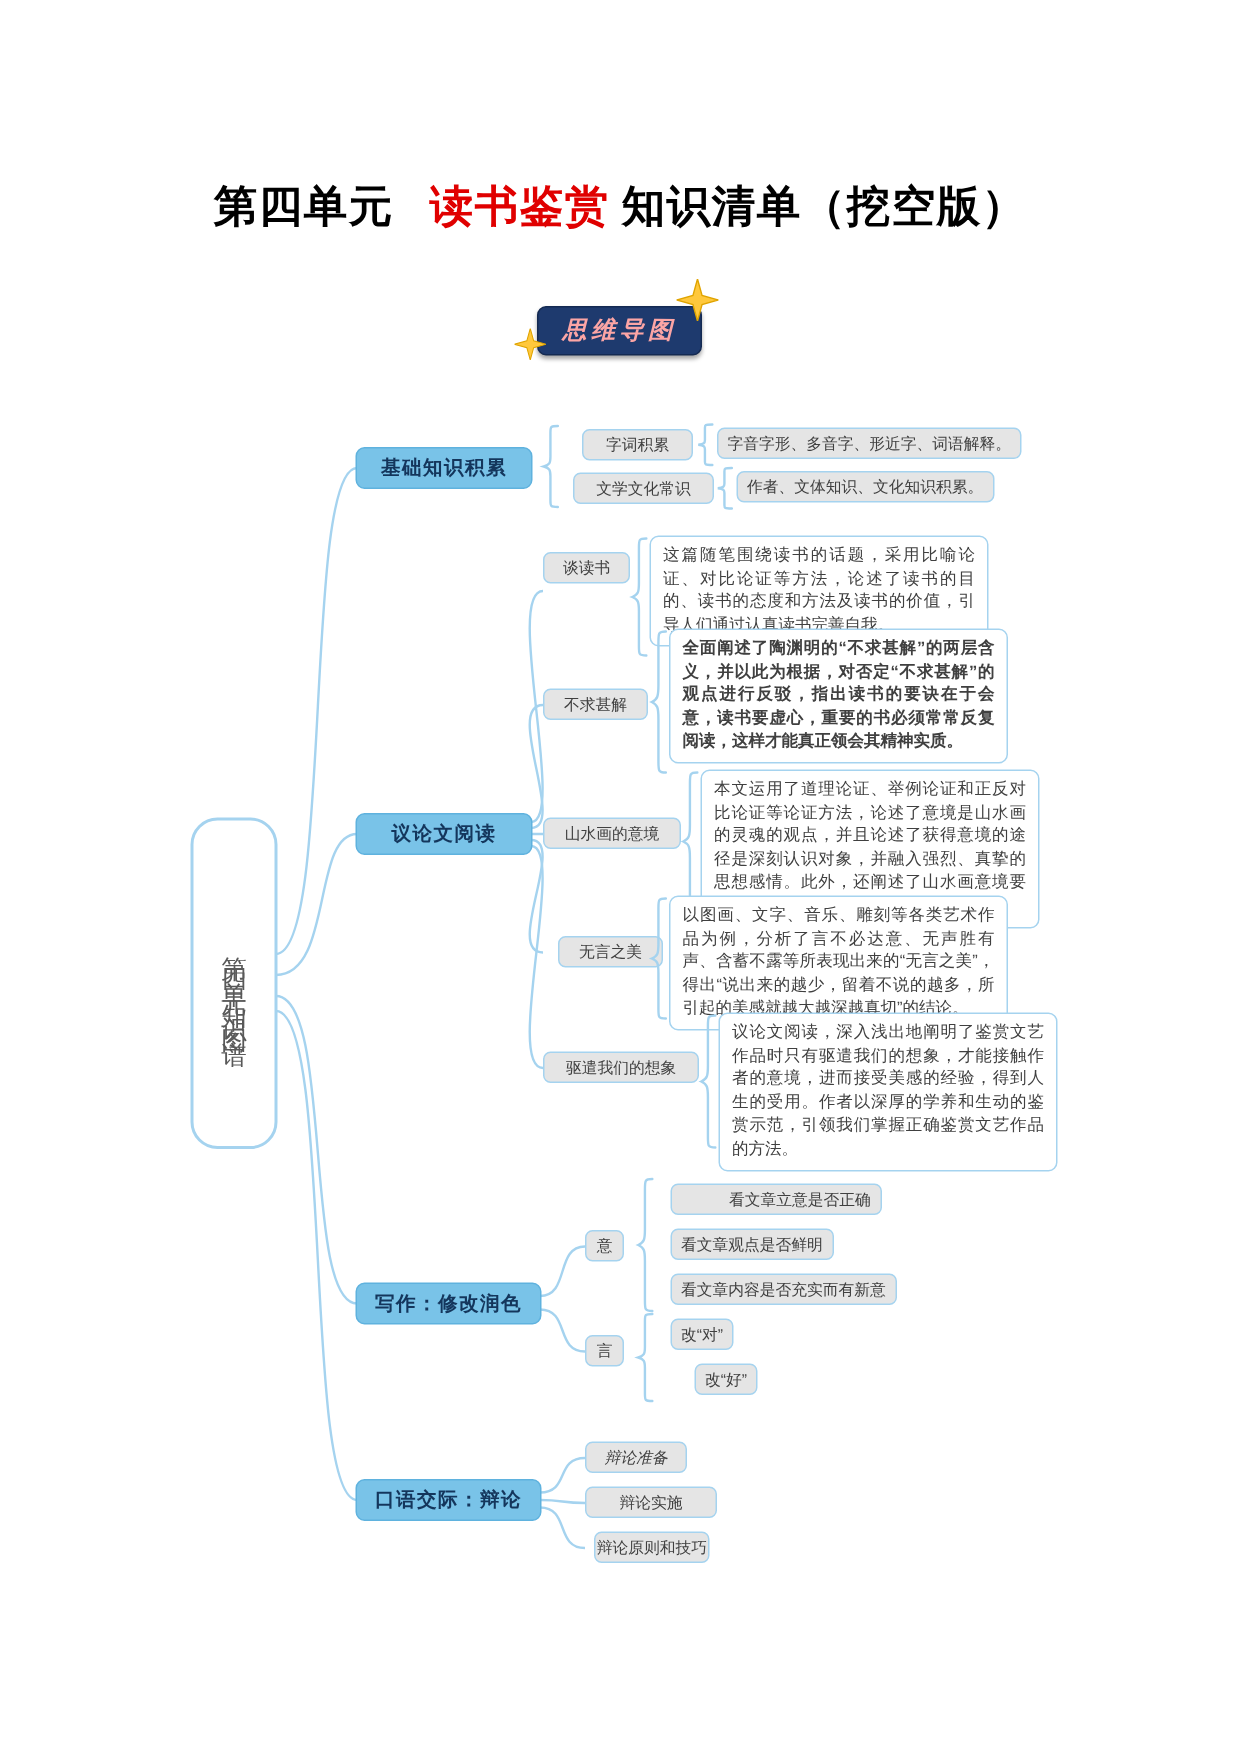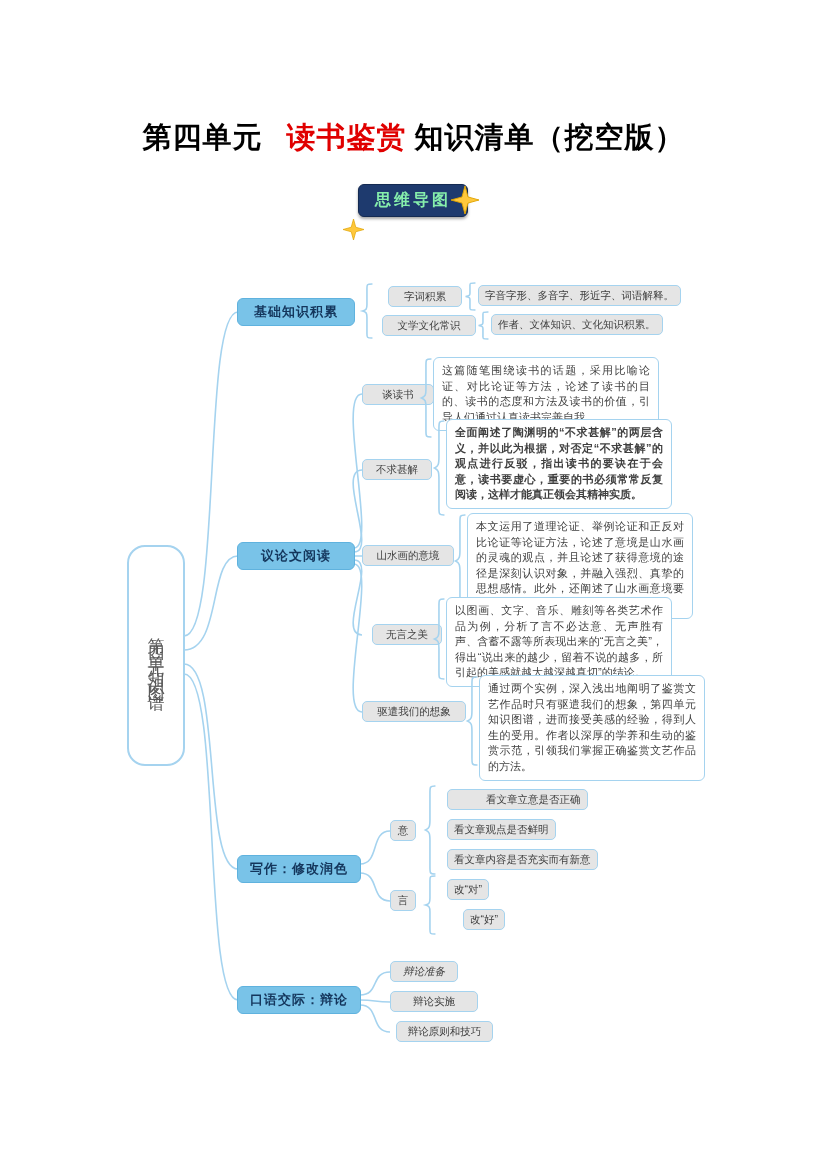--- a/index.html
+++ b/index.html
@@ -7,25 +7,25 @@
   body { font-family:"Liberation Sans","DejaVu Sans",sans-serif; }
   .page { position:relative; width:827px; height:1169px; background:#ffffff; overflow:hidden; margin:0 auto; }
 
   .title { position:absolute; top:118px; left:0; width:100%; text-align:center;
            font-family:"Liberation Serif","DejaVu Serif",serif; font-weight:bold;
            font-size:29px; color:#000000; letter-spacing:1px; }
   .title .red { color:#E00000; }
   .title .gap-wide { display:inline-block; width:24px; }
   .title .gap { display:inline-block; width:8px; }
 
-  .badge { position:absolute; left:358px; top:184px; width:110px; height:33px;
+  .badge { position:absolute; left:358px; top:204px; width:110px; height:33px;
            background:#1E3A6E; border:1px solid #142A52; border-radius:6px;
-           color:#86efac; font-size:16px; font-weight:bold; letter-spacing:3px;
+           color:#fca5a5; font-size:16px; font-weight:bold; letter-spacing:3px;
            display:flex; align-items:center; justify-content:center;
-           box-shadow:0 2px 3px rgba(0,0,0,0.35); z-index:2; }
+           box-shadow:0 2px 3px rgba(0,0,0,0.35); z-index:2;font-style:italic; }
   .star { position:absolute; z-index:3; }
 
   svg.connectors { position:absolute; left:0; top:0; z-index:0; }
   svg.connectors path { fill:none; stroke:#A5D3EF; stroke-width:1.6; }
 
   .root { position:absolute; left:127px; top:545px; width:58px; height:221px;
           border:2px solid #A5D3EF; border-radius:18px; background:#ffffff;
           display:flex; align-items:center; justify-content:center; z-index:1; }
   .root span { writing-mode:vertical-rl; text-orientation:upright; letter-spacing:8px;
                font-size:17px; color:#595959; }
@@ -100,21 +100,21 @@
   <div class="box" style="left:478px; top:285px;">字音字形、多音字、形近字、词语解释。</div>
 
   <div class="box" style="left:382px; top:315px; width:94px;">文学文化常识</div>
   <svg class="brace" style="left:478px; top:312px; width:11px; height:27px;" viewBox="0 0 10 100" preserveAspectRatio="none">
     <path d="M9 0 C4.5 0 4.5 1 4.5 8 L4.5 38 C4.5 46 4 48 0.5 50 C4 52 4.5 54 4.5 62 L4.5 92 C4.5 99 4.5 100 9 100"></path>
   </svg>
   <div class="box" style="left:491px; top:314px;">作者、文体知识、文化知识积累。</div>
 
   <div class="node" style="left:237px; top:542px; width:118px; height:28px;">议论文阅读</div>
 
-  <div class="box" style="left:362px; top:384px; width:72px;">谈读书</div>
+  <div class="box" style="left:362px; top:368px; width:58px;">谈读书</div>
   <svg class="brace" style="left:421px; top:359px; width:11px; height:78px;" viewBox="0 0 10 100" preserveAspectRatio="none">
     <path d="M9 0 C4.5 0 4.5 1 4.5 8 L4.5 38 C4.5 46 4 48 0.5 50 C4 52 4.5 54 4.5 62 L4.5 92 C4.5 99 4.5 100 9 100"></path>
   </svg>
   <div class="para" style="left:433px; top:357px;">这篇随笔围绕读书的话题，采用比喻论证、对比论证等方法，论述了读书的目的、读书的态度和方法及读书的价值，引导人们通过认真读书完善自我。</div>
 
   <div class="box" style="left:362px; top:459px; width:70px;">不求甚解</div>
   <svg class="brace" style="left:434px; top:421px; width:11px; height:94px;" viewBox="0 0 10 100" preserveAspectRatio="none">
     <path d="M9 0 C4.5 0 4.5 1 4.5 8 L4.5 38 C4.5 46 4 48 0.5 50 C4 52 4.5 54 4.5 62 L4.5 92 C4.5 99 4.5 100 9 100"></path>
   </svg>
   <div class="para" style="left:446px; top:419px;font-weight:bold;">全面阐述了陶渊明的“不求甚解”的两层含义，并以此为根据，对否定“不求甚解”的观点进行反驳，指出读书的要诀在于会意，读书要虚心，重要的书必须常常反复阅读，这样才能真正领会其精神实质。</div>
@@ -128,21 +128,21 @@
   <div class="box" style="left:372px; top:624px; width:70px;">无言之美</div>
   <svg class="brace" style="left:434px; top:599px; width:11px; height:80px;" viewBox="0 0 10 100" preserveAspectRatio="none">
     <path d="M9 0 C4.5 0 4.5 1 4.5 8 L4.5 38 C4.5 46 4 48 0.5 50 C4 52 4.5 54 4.5 62 L4.5 92 C4.5 99 4.5 100 9 100"></path>
   </svg>
   <div class="para" style="left:446px; top:597px;">以图画、文字、音乐、雕刻等各类艺术作品为例，分析了言不必达意、无声胜有声、含蓄不露等所表现出来的“无言之美”，得出“说出来的越少，留着不说的越多，所引起的美感就越大越深越真切”的结论。</div>
 
   <div class="box" style="left:362px; top:701px; width:104px;">驱遣我们的想象</div>
   <svg class="brace" style="left:467px; top:677px; width:11px; height:88px;" viewBox="0 0 10 100" preserveAspectRatio="none">
     <path d="M9 0 C4.5 0 4.5 1 4.5 8 L4.5 38 C4.5 46 4 48 0.5 50 C4 52 4.5 54 4.5 62 L4.5 92 C4.5 99 4.5 100 9 100"></path>
   </svg>
-  <div class="para" style="left:479px; top:675px;">通过两个实例，深入浅出地阐明了鉴赏文艺作品时只有驱遣我们的想象，第四单元知识图谱，进而接受美感的经验，得到人生的受用。作者以深厚的学养和生动的鉴赏示范，引领我们掌握正确鉴赏文艺作品的方法。</div>
+  <div class="para" style="left:479px; top:675px;">议论文阅读，深入浅出地阐明了鉴赏文艺作品时只有驱遣我们的想象，才能接触作者的意境，进而接受美感的经验，得到人生的受用。作者以深厚的学养和生动的鉴赏示范，引领我们掌握正确鉴赏文艺作品的方法。</div>
 
   <div class="node" style="left:237px; top:855px; width:124px; height:28px;">写作：修改润色</div>
 
   <div class="box" style="left:390px; top:820px; width:26px; padding:0 4px;">意</div>
   <svg class="brace" style="left:425px; top:786px; width:11px; height:88px;" viewBox="0 0 10 100" preserveAspectRatio="none">
     <path d="M9 0 C4.5 0 4.5 1 4.5 8 L4.5 38 C4.5 46 4 48 0.5 50 C4 52 4.5 54 4.5 62 L4.5 92 C4.5 99 4.5 100 9 100"></path>
   </svg>
   <div class="box" style="left:447px; top:789px;padding-left:38px;">看文章立意是否正确</div>
   <div class="box" style="left:447px; top:819px;">看文章观点是否鲜明</div>
   <div class="box" style="left:447px; top:849px;">看文章内容是否充实而有新意</div>
@@ -151,15 +151,15 @@
   <svg class="brace" style="left:425px; top:876px; width:11px; height:58px;" viewBox="0 0 10 100" preserveAspectRatio="none">
     <path d="M9 0 C4.5 0 4.5 1 4.5 8 L4.5 38 C4.5 46 4 48 0.5 50 C4 52 4.5 54 4.5 62 L4.5 92 C4.5 99 4.5 100 9 100"></path>
   </svg>
   <div class="box" style="left:447px; top:879px;">改“对”</div>
   <div class="box" style="left:447px; top:909px;margin-left:16px;">改“好”</div>
 
   <div class="node" style="left:237px; top:986px; width:124px; height:28px;">口语交际：辩论</div>
 
   <div class="box" style="left:390px; top:961px; width:68px;font-style:italic;">辩论准备</div>
   <div class="box" style="left:390px; top:991px; width:88px;">辩论实施</div>
-  <div class="box" style="left:396px; top:1021px; width:97px;">辩论原则和技巧</div>
+  <div class="box" style="left:396px; top:1021px; width:77px;">辩论原则和技巧</div>
 
 </div>
 
 </body></html>

